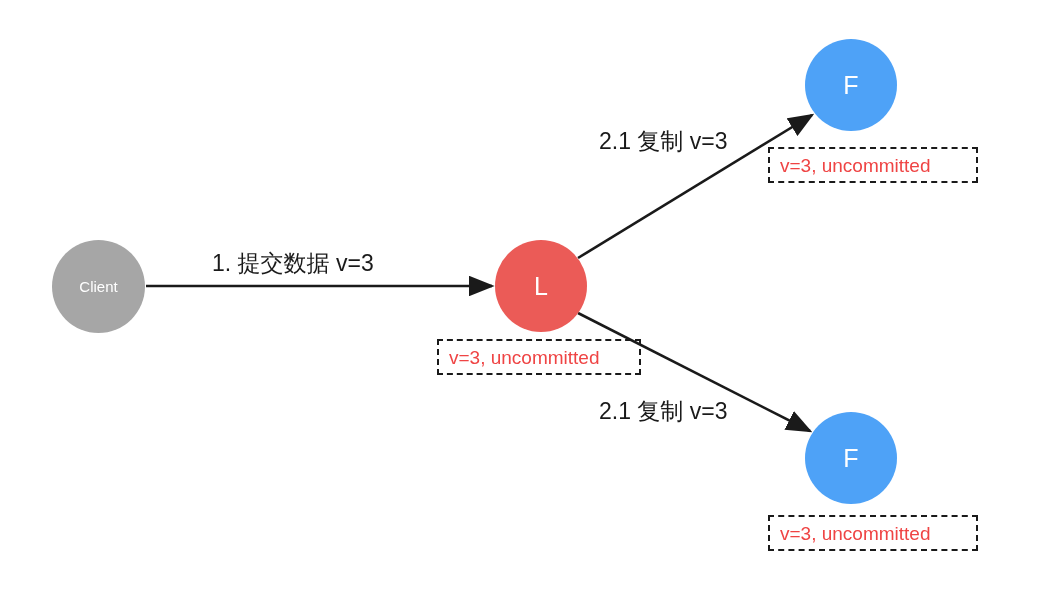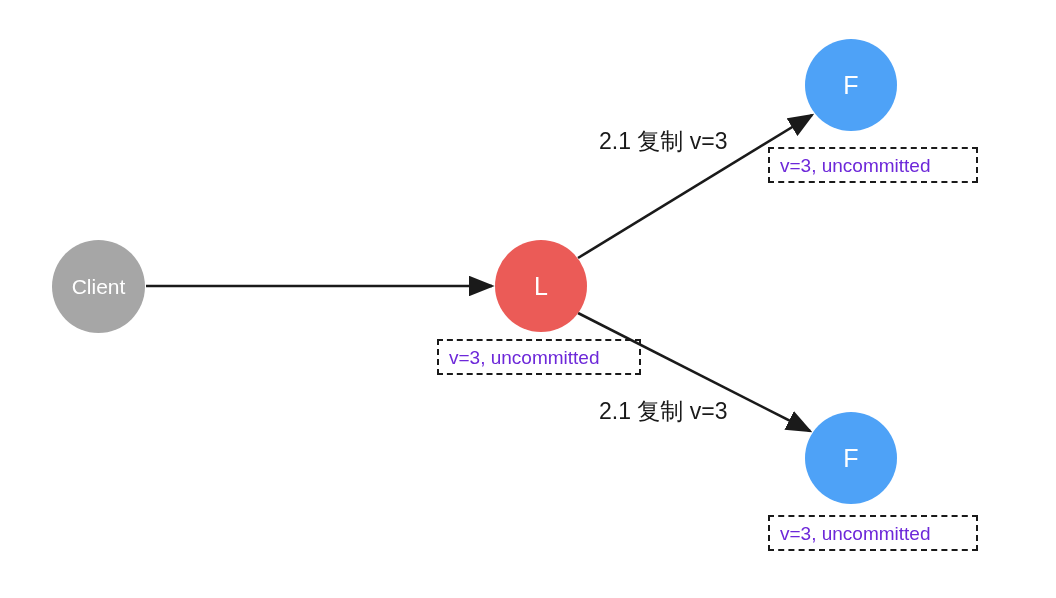--- a/index.html
+++ b/index.html
@@ -38,21 +38,21 @@
   .node-label {
     display: block;
     color: #ffffff;
   }
   .node-client {
     left: 52px;
     top: 240px;
     width: 93px;
     height: 93px;
     background: #a6a6a6;
-    font-size: 21px;
+    font-size: 15px;
   }
   .node-leader {
     left: 495px;
     top: 240px;
     width: 92px;
     height: 92px;
     background: #eb5b57;
     font-size: 25px;
   }
   .node-follower-top {
@@ -89,21 +89,21 @@
   }
   .lbl-rep-bottom {
     left: 599px;
     top: 400px;
   }
   .state-box {
     position: absolute;
     border: 2px dashed #1a1a1a;
     background: transparent;
     font-size: 19px;
-    color: #6d28d9;
+    color: #ef4444;
     white-space: nowrap;
     display: flex;
     align-items: center;
     padding: 0 10px;
     box-sizing: border-box;
     line-height: 1;
     user-select: none;
   }
   .box-leader {
     left: 437px;
@@ -152,20 +152,21 @@
   </div>
 
   <div class="node node-follower-top">
     <span class="node-label">F</span>
   </div>
 
   <div class="node node-follower-bottom">
     <span class="node-label">F</span>
   </div>
 
+  <div class="edge-label lbl-submit">1. 提交数据 v=3</div>
 
   <div class="edge-label lbl-rep-top">2.1 复制 v=3</div>
 
   <div class="edge-label lbl-rep-bottom">2.1 复制 v=3</div>
 
   <div class="state-box box-leader">v=3, uncommitted</div>
 
   <div class="state-box box-follower-top">v=3, uncommitted</div>
 
   <div class="state-box box-follower-bottom">v=3, uncommitted</div>

